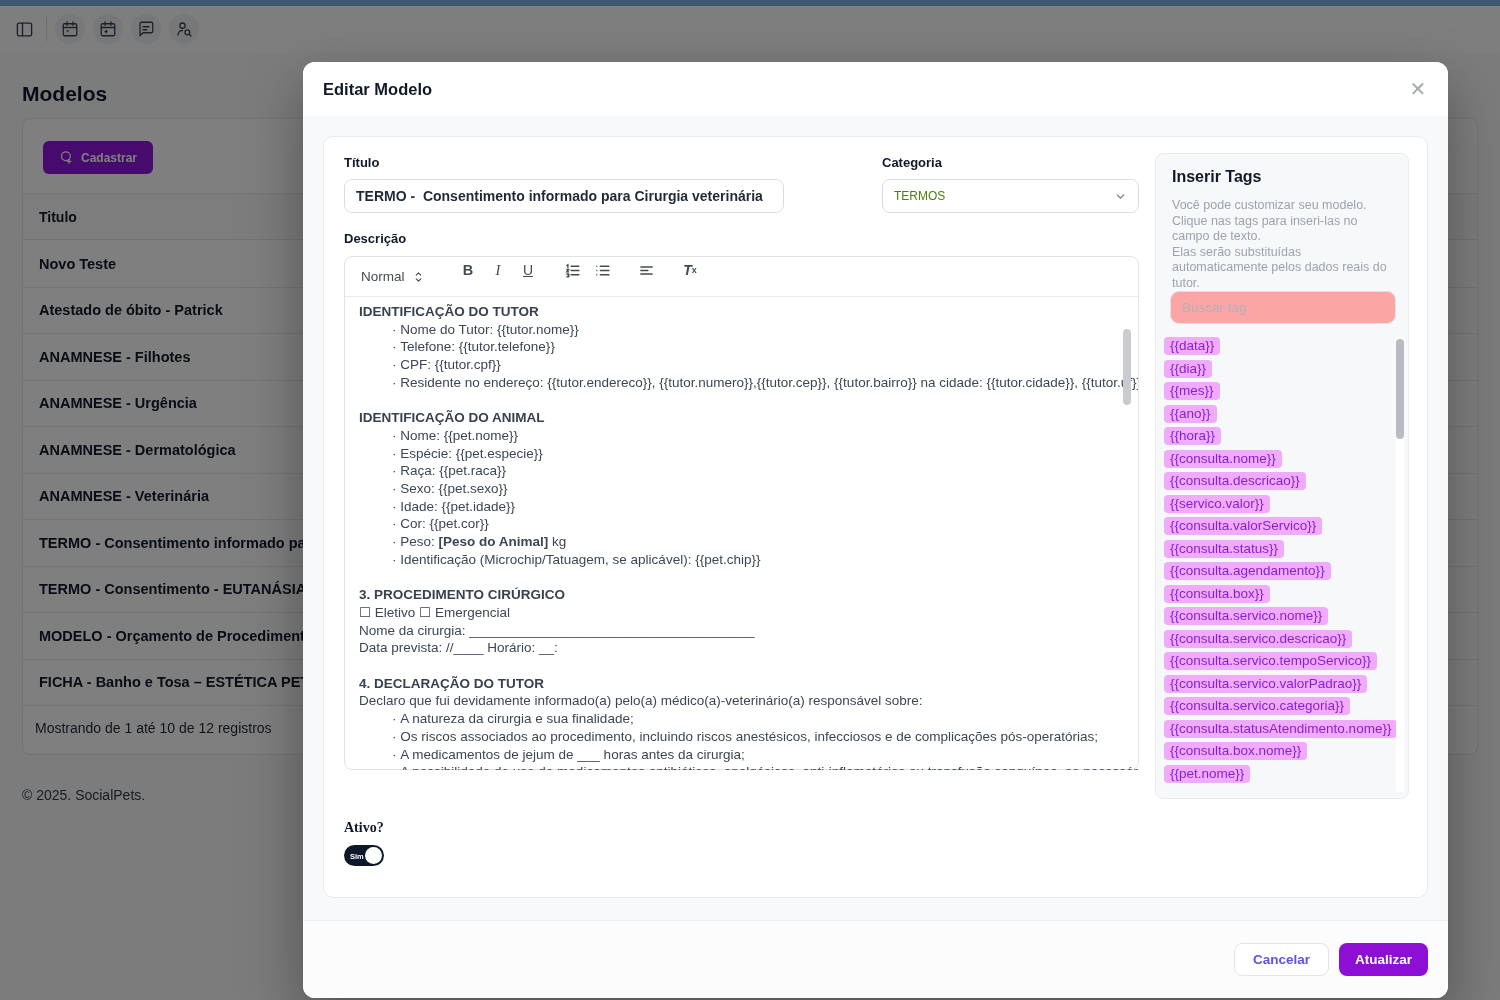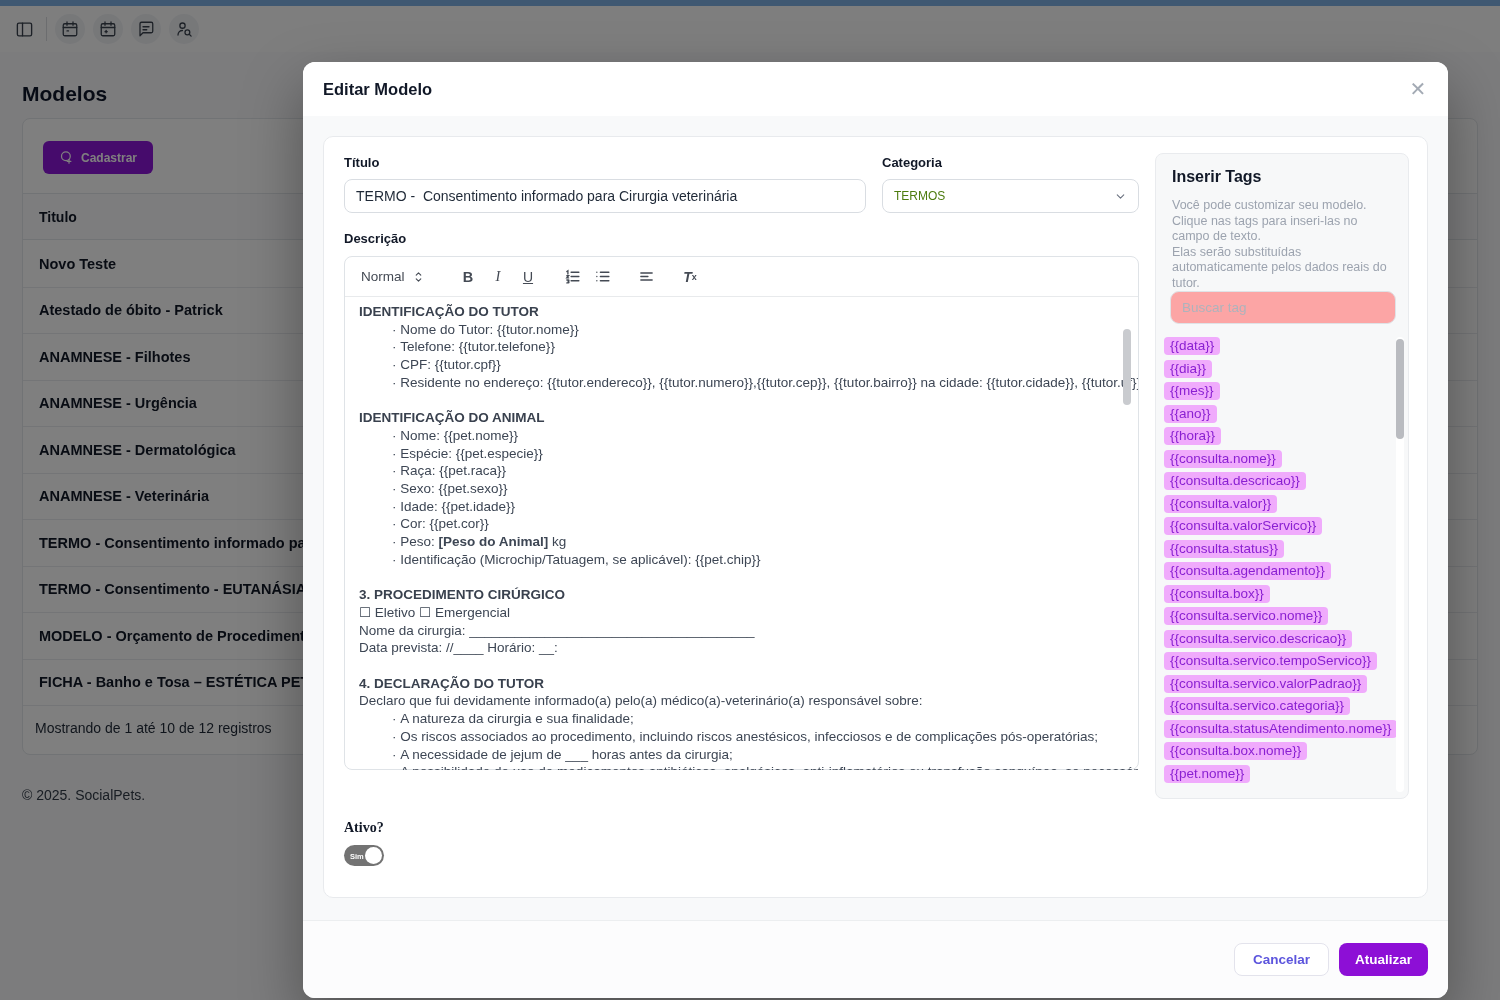--- a/index.html
+++ b/index.html
@@ -41,40 +41,40 @@
   .form-card { position:absolute; left:20px; top:20px; width:1105px; height:762px; background:#fff; border:1px solid #e8eaed; border-radius:10px; }
 
   .fld-label { position:absolute; font-size:13px; font-weight:700; color:#111827; }
   .txt-input { position:absolute; height:34px; border:1px solid #d9dde2; border-radius:8px; background:#fff; padding:0 11px; font-size:14px; color:#1f2937; font-family:inherit; }
   .select-box { position:absolute; left:558px; top:42px; width:257px; height:34px; border:1px solid #d9dde2; border-radius:8px; background:#fff;
     display:flex; align-items:center; justify-content:space-between; padding:0 11px; cursor:pointer; }
   .select-box span { font-size:12px; color:#4d7c0f; }
 
   
   .editor { position:absolute; left:20px; top:119px; width:795px; height:514px; border:1px solid #dfe3e7; border-radius:8px; background:#fff; }
-  .ed-toolbar { position:absolute; left:0; top:0; width:100%; height:40px; border-bottom:1px solid #e8eaec; display:flex; align-items:center; padding-left:16px; gap:4px; }
+  .ed-toolbar { position:absolute; left:0; top:0; width:100%; height:40px; border-bottom:1px solid #e8eaec; display:flex; padding-left:16px; gap:4px; }
   .ed-fmt { display:flex; align-items:center; gap:8px; width:90px; cursor:pointer; }
   .ed-fmt span { font-size:13.5px; color:#444a54; }
   .ed-btn { width:26px; height:26px; display:flex; align-items:center; justify-content:center; cursor:pointer; color:#444a54; }
   .ed-b { font-weight:800; font-size:14.5px; }
   .ed-i { font-style:italic; font-size:14.5px; font-family:"Liberation Serif", serif; }
   .ed-u { text-decoration:underline; font-size:14px; }
   .ed-gap { width:10px; }
   .ed-tx { font-style:italic; font-size:14px; font-weight:600; }
   .ed-tx sub { font-style:normal; font-size:9px; font-weight:800; }
   .ed-content { position:absolute; left:0; top:40px; width:100%; height:473px; overflow:hidden; padding:6px 16px 0 14px;
     font-size:13.5px; color:#3d4654; line-height:17.7px; }
   .ed-content p { margin:0; white-space:nowrap; }
   .ed-content .blk-h { font-weight:800; color:#39414e; }
   .ed-content .blk-b { padding-left:33px; }
   .ed-content .blk-gap { height:17.7px; }
   .ed-scroll-thumb { position:absolute; right:7px; top:72px; width:8px; height:76px; background:#c9cbcf; border-radius:4px; }
 
   .ativo-label { position:absolute; left:20px; top:683px; font-size:14px; font-weight:700; color:#111827;font-family:Liberation Serif, serif; }
-  .toggle { position:absolute; left:20px; top:708px; width:40px; height:21px; border-radius:11px; background:#737373; cursor:pointer; }
+  .toggle { position:absolute; left:20px; top:708px; width:40px; height:21px; border-radius:11px; background:#0f172a; cursor:pointer; }
   .toggle .knob { position:absolute; right:2px; top:2px; width:17px; height:17px; border-radius:50%; background:#fff; }
   .toggle .on-label { position:absolute; left:6px; top:6.5px; font-size:7.5px; font-weight:700; color:#fff; }
 
   
   .tags-panel { position:absolute; left:831px; top:16px; width:254px; height:646px; background:#f7f8f9; border:1px solid #e9ebee; border-radius:8px; }
   .tags-title { position:absolute; left:16px; top:14px; font-size:16px; font-weight:700; color:#111827; }
   .tags-desc { position:absolute; left:16px; top:44px; width:222px; font-size:12.5px; line-height:15.5px; color:#9ca3af; }
   .tags-desc p { margin:0; }
   .tag-search { position:absolute; left:14px; top:137px; width:226px; height:33px; border:1px solid #dfe3e7; border-radius:9px; background:#fca5a5; padding:0 11px; font-size:13.5px; color:#374151; font-family:inherit; }
   .tag-search::placeholder { color:#adb3bc; }
@@ -197,21 +197,21 @@
   <div class="modal">
     <div class="modal-header">
       <span class="modal-title">Editar Modelo</span>
       <span class="modal-close">✕</span>
     </div>
 
     <div class="modal-body">
       <div class="form-card">
 
         <label class="fld-label" style="left:20px; top:18px;">Título</label>
-        <input class="txt-input" style="left: 20px; top: 42px; width: 522px;" value="TERMO -  Consentimento informado para Cirurgia veterinária">
+        <input class="txt-input" style="left: 20px; top: 42px; width: 440px; font-weight: bold;" value="TERMO -  Consentimento informado para Cirurgia veterinária">
 
         <label class="fld-label" style="left:558px; top:18px;">Categoria</label>
         <div class="select-box">
           <span>TERMOS</span>
           <svg width="13" height="13" viewBox="0 0 24 24" style="stroke:#6b7280;fill:none;stroke-width:2;stroke-linecap:round;stroke-linejoin:round;">
               <polyline points="6 9 12 15 18 9"></polyline>
             </svg>
         </div>
 
         <label class="fld-label" style="left:20px; top:94px;">Descrição</label>
@@ -279,21 +279,21 @@
               <p class="blk-gap"></p>
               <p class="blk-h"><span>3. PROCEDIMENTO CIRÚRGICO</span></p>
               <p><span>☐ Eletivo ☐ Emergencial</span></p>
               <p><span>Nome da cirurgia: ______________________________________</span></p>
               <p><span>Data prevista: //____ Horário: __:</span></p>
               <p class="blk-gap"></p>
               <p class="blk-h"><span>4. DECLARAÇÃO DO TUTOR</span></p>
               <p><span>Declaro que fui devidamente informado(a) pelo(a) médico(a)-veterinário(a) responsável sobre:</span></p>
               <p class="blk-b"><span>·&nbsp;</span><span>A natureza da cirurgia e sua finalidade;</span></p>
               <p class="blk-b"><span>·&nbsp;</span><span>Os riscos associados ao procedimento, incluindo riscos anestésicos, infecciosos e de complicações pós-operatórias;</span></p>
-              <p class="blk-b"><span>·&nbsp;</span><span>A necessidade de jejum de ___ horas antes da cirurgia;</span></p>
+              <p class="blk-b"><span>·&nbsp;</span><span>A medicamentos de jejum de ___ horas antes da cirurgia;</span></p>
               <p class="blk-b"><span>·&nbsp;</span><span>A possibilidade de uso de medicamentos antibióticos, analgésicos, anti-inflamatórios ou transfusão sanguínea, se necessário;</span></p>
             </div>
           <div class="ed-scroll-thumb"></div>
         </div>
 
         <label class="ativo-label">Ativo?</label>
         <div class="toggle">
           <span class="on-label">Sim</span>
           <span class="knob"></span>
         </div>
@@ -307,21 +307,21 @@
             </div>
           <input class="tag-search" placeholder="Buscar tag" style="">
           <div id="tag-list">
               <div class="tag-item">{{data}}</div>
               <div class="tag-item">{{dia}}</div>
               <div class="tag-item">{{mes}}</div>
               <div class="tag-item">{{ano}}</div>
               <div class="tag-item">{{hora}}</div>
               <div class="tag-item">{{consulta.nome}}</div>
               <div class="tag-item">{{consulta.descricao}}</div>
-              <div class="tag-item">{{consulta.valor}}</div>
+              <div class="tag-item">{{servico.valor}}</div>
               <div class="tag-item">{{consulta.valorServico}}</div>
               <div class="tag-item">{{consulta.status}}</div>
               <div class="tag-item">{{consulta.agendamento}}</div>
               <div class="tag-item">{{consulta.box}}</div>
               <div class="tag-item">{{consulta.servico.nome}}</div>
               <div class="tag-item">{{consulta.servico.descricao}}</div>
               <div class="tag-item">{{consulta.servico.tempoServico}}</div>
               <div class="tag-item">{{consulta.servico.valorPadrao}}</div>
               <div class="tag-item">{{consulta.servico.categoria}}</div>
               <div class="tag-item">{{consulta.statusAtendimento.nome}}</div>

